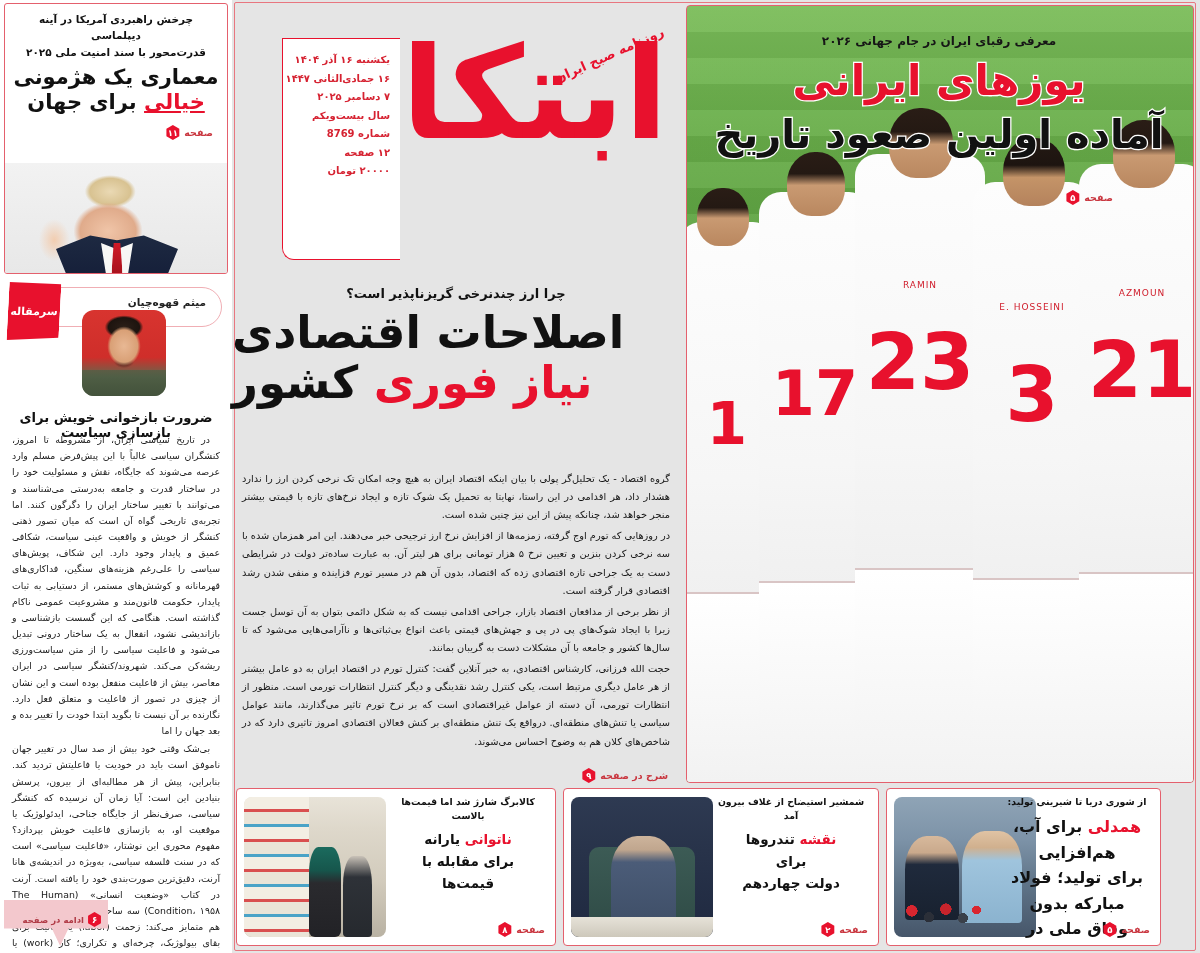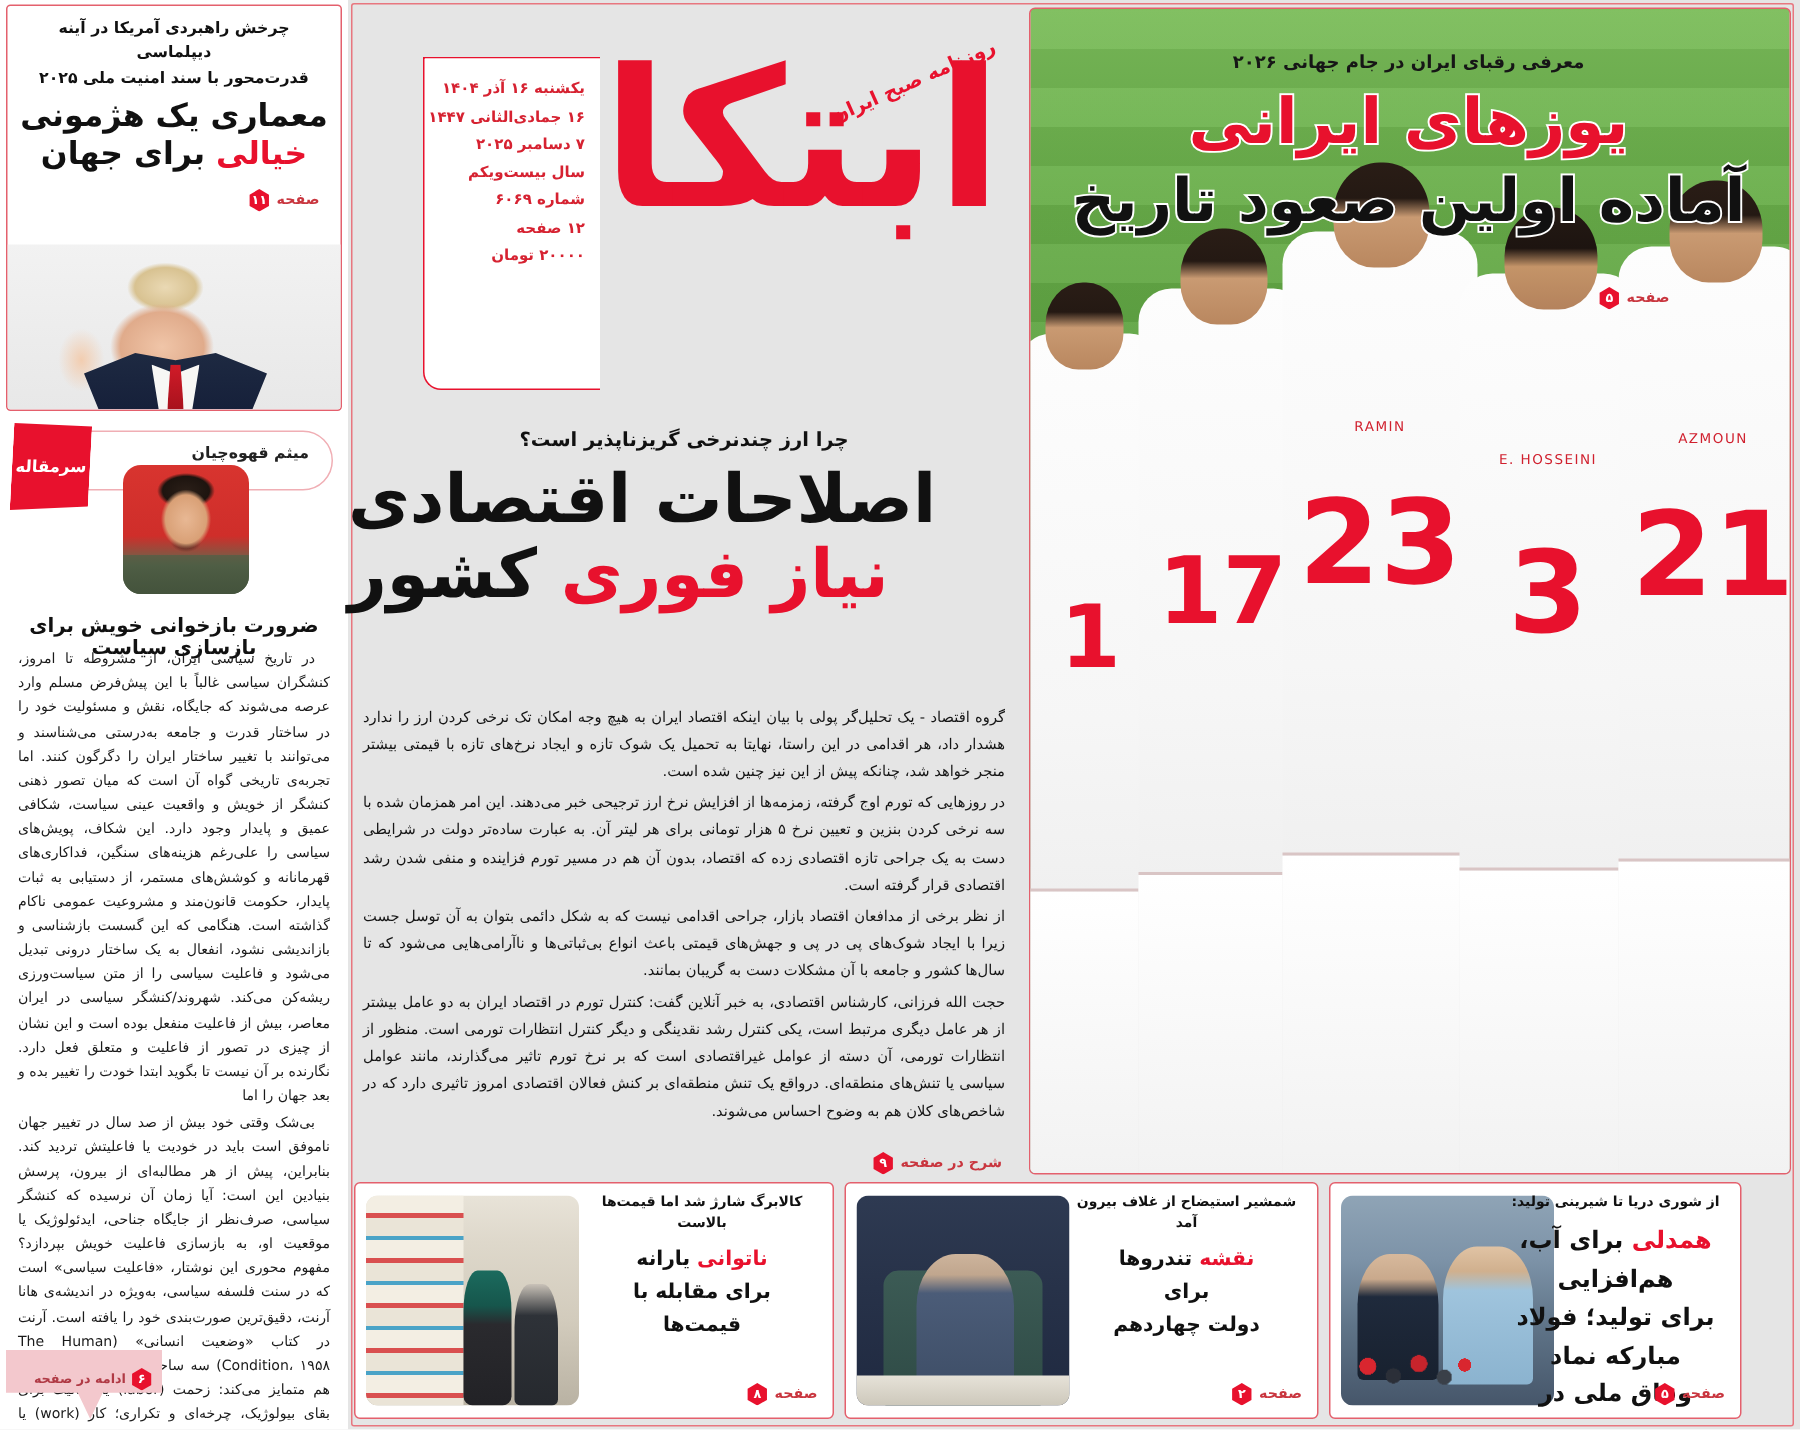--- a/index.html
+++ b/index.html
@@ -36,21 +36,21 @@
     padding: 7px 10px 0 10px;
     font-weight: 600;
   }
   .hl-left {
     text-align: center;
     font-size: 21px; font-weight: 800;
     line-height: 1.22; color: #111;
     padding: 5px 8px 0 8px;
     letter-spacing: -0.3px;
   }
-  .hl-left .accent { color: #e8112d; }
+  .hl-left .accent { color: #e8112d; text-decoration: underline; }
   .page-badge {
     display: inline-flex; align-items: center; gap: 4px;
     font-size: 9.5px; color: #c9363f; font-weight: 700;
     direction: rtl;
   }
   .badge-dot {
     display: inline-flex; align-items: center; justify-content: center;
     width: 15px; height: 15px;
     background: #e8112d; color: #fff;
     font-size: 8.5px; font-weight: 700;
@@ -500,21 +500,21 @@
     <div class="masthead">
       <div class="logo-wrap">
         <div class="logo-sub">روزنامه صبح ایران</div>
         <div class="logo-main">ابتکار</div>
       </div>
       <div class="datebox">
         <div>یکشنبه ۱۶ آذر ۱۴۰۴</div>
         <div>۱۶ جمادی‌الثانی ۱۴۴۷</div>
         <div>۷ دسامبر ۲۰۲۵</div>
         <div>سال بیست‌ویکم</div>
-        <div>شماره ۶۰۶۹</div>
+        <div>شماره 8769</div>
         <div>۱۲ صفحه</div>
         <div>۲۰۰۰۰ تومان</div>
       </div>
     </div>
 
     <div class="lead-kicker">چرا ارز چندنرخی گریزناپذیر است؟</div>
     <div class="lead-hl">
       <div class="l1">اصلاحات اقتصادی</div>
       <div class="l2">
         <span class="red">نیاز فوری</span>
@@ -643,21 +643,21 @@
           <div class="mics"></div>
         </div>
       </div>
       <div class="sb-text">
         <div class="sb-kicker">از شوری دریا تا شیرینی تولید:</div>
         <div class="sb-hl">
           <div>
             <span class="red">همدلی</span>
             <span>برای آب، هم‌افزایی</span>
           </div>
-          <div>برای تولید؛ فولاد مبارکه نماد</div>
+          <div>برای تولید؛ فولاد مبارکه بدون</div>
           <div>وفاق ملی در اصفهان</div>
         </div>
       </div>
       <div class="sb-badge">
         <span class="page-badge">
           <span>صفحه</span>
           <span class="badge-dot">۵</span>
         </span>
       </div>
     </div>

